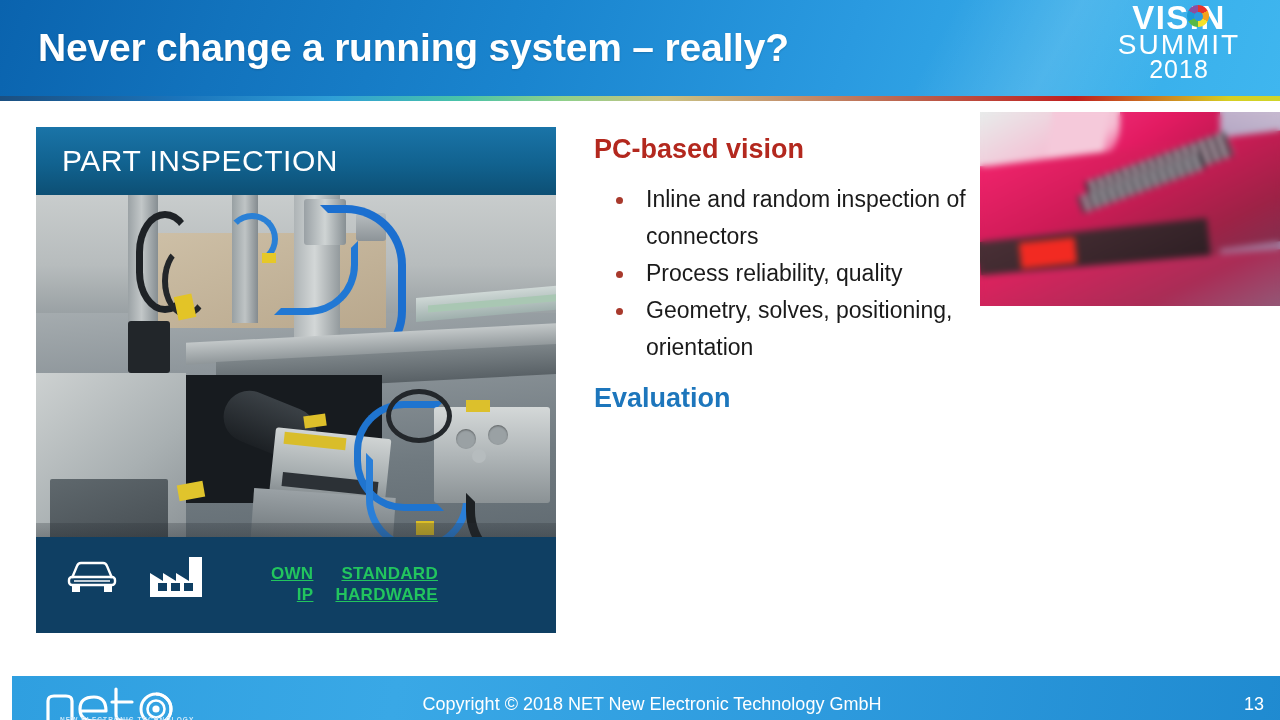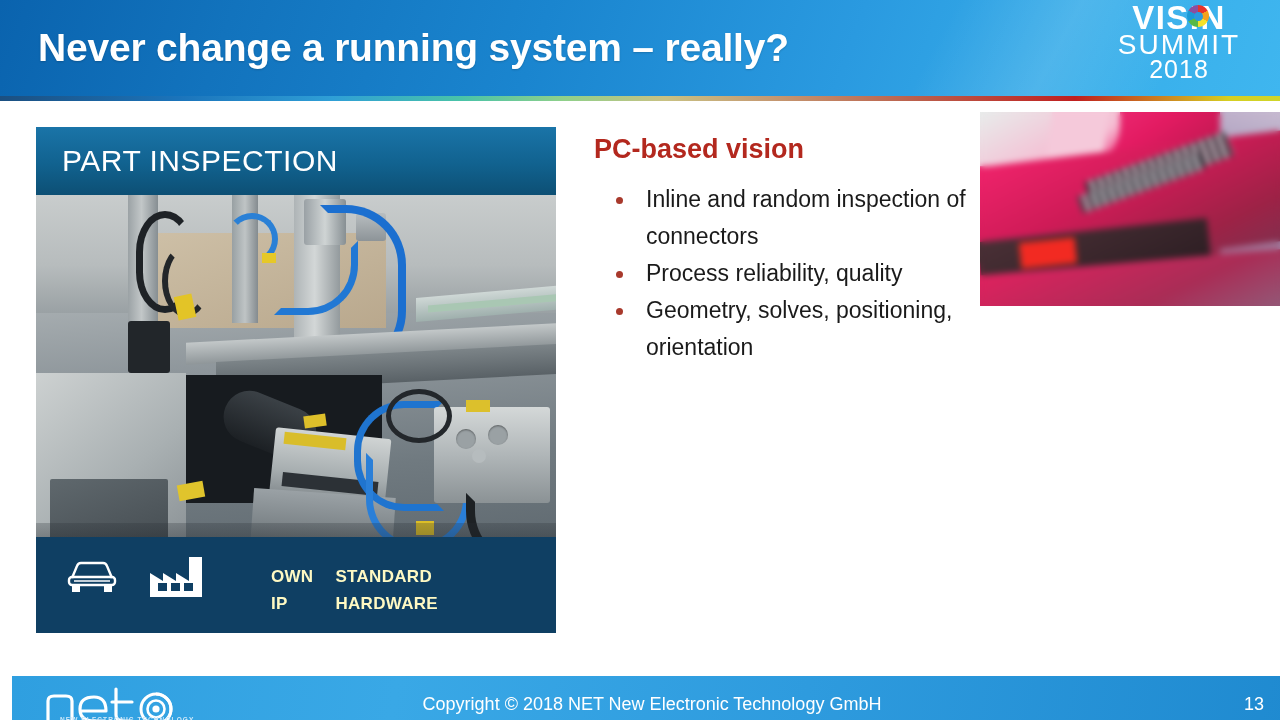--- a/index.html
+++ b/index.html
@@ -129,20 +129,21 @@
 
   
   .left-card {
     position: absolute;
     left: 36px;
     top: 127px;
     width: 520px;
     height: 506px;
     background: #0d3a5c;
     overflow: hidden;
+    text-align: right;
   }
   .card-caption-bar {
     position: absolute;
     left: 0; top: 0;
     width: 520px; height: 68px;
     background: linear-gradient(180deg, #1a74a8 0%, #11628f 55%, #0d4f74 100%);
     z-index: 3;
   }
   .card-caption-text {
     position: absolute;
@@ -248,26 +249,27 @@
     gap: 26px;
   }
   .cb-labels {
     position: absolute;
     left: 235px;
     top: 26px;
     display: flex;
     gap: 22px;
   }
   .cb-label {
-    color: #fef9c3;
+    color: #22c55e;
     font-size: 17px;
     font-weight: bold;
-    line-height: 27px;
+    line-height: 21px;
     letter-spacing: 0.3px;
     white-space: pre-line;
+    text-decoration: underline;
   }
 
   
   .right-photo {
     position: absolute;
     left: 980px; top: 112px;
     width: 300px; height: 194px;
     overflow: hidden;
     background: linear-gradient(145deg, #d9e6e2 0%, #f0307a 16%, #e31b62 34%, #b2184a 56%, #8e2b4a 78%, #a8a9c4 100%);
   }
@@ -481,20 +483,21 @@
   <div class="block-1">
     <div class="sec-head red">PC-based vision</div>
     <ul class="bullets">
       <li>Inline and random inspection of connectors</li>
       <li>Process reliability, quality</li>
       <li>Geometry, solves, positioning, orientation</li>
     </ul>
   </div>
 
   <div class="block-2">
+    <div class="sec-head blue">Evaluation</div>
   </div>
 </div>
 
 <div class="footer">
   <div class="net-logo">
     <svg width="150" height="44" viewBox="0 0 150 44">
       <path d="M4 36 L4 16 Q4 11 10 11 L22 11 Q28 11 28 16 L28 36" fill="none" stroke="#ffffff" stroke-width="3.2" stroke-linecap="round"></path>
       <path d="M38 26 L62 26 Q62 12 50 12 Q36 12 36 24 Q36 36 50 36 L60 36" fill="none" stroke="#ffffff" stroke-width="3.2" stroke-linecap="round" stroke-linejoin="round"></path>
       <path d="M72 4 L72 30 Q72 36 80 36 L88 36" fill="none" stroke="#ffffff" stroke-width="3.2" stroke-linecap="round"></path>
       <path d="M68 17 L88 17" fill="none" stroke="#ffffff" stroke-width="3.2" stroke-linecap="round"></path>

